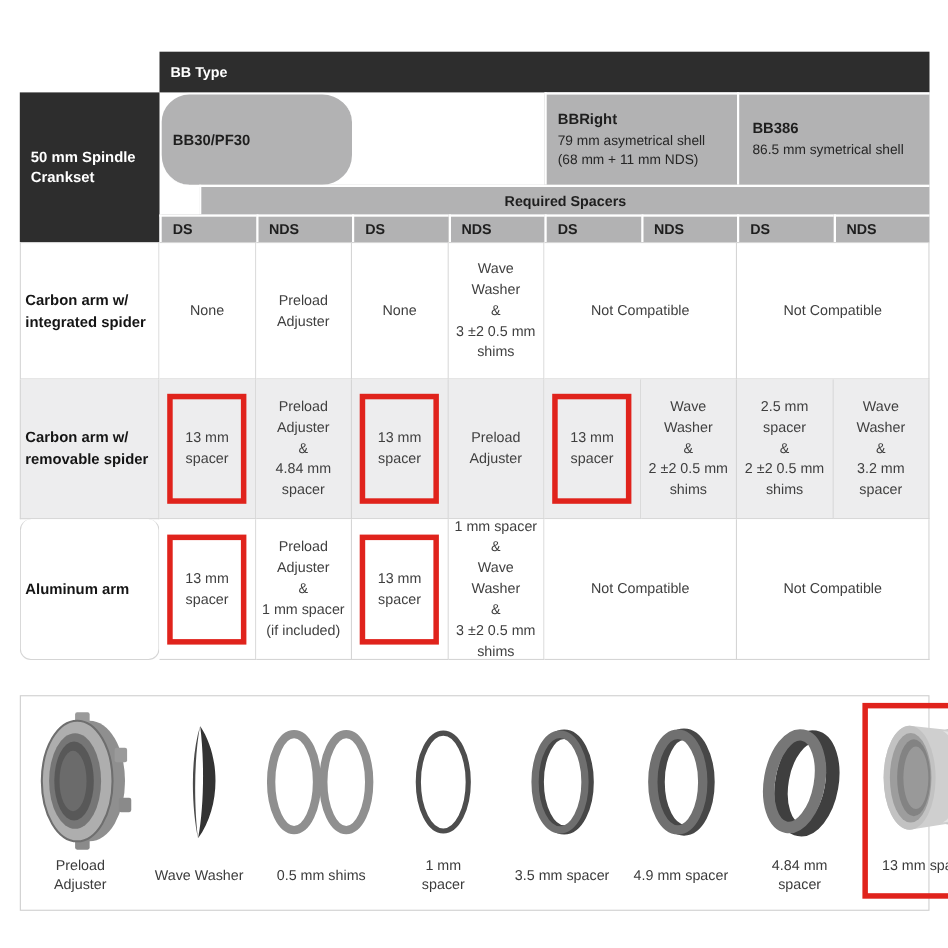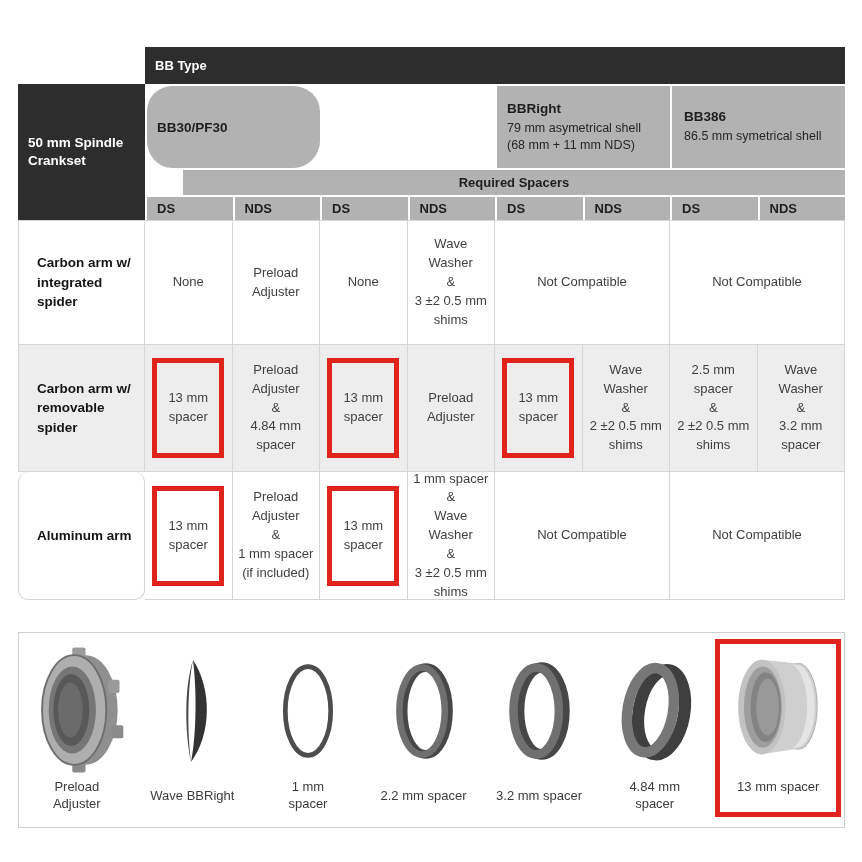--- a/index.html
+++ b/index.html
@@ -32,21 +32,21 @@
   .bbdesc{font-size:12.5px;margin-top:4px;line-height:1.35;white-space:pre-line;color:#262626;}
   .reqbar{display:flex;align-items:center;justify-content:center;font-weight:bold;margin-left:36px;}
   .dsnds{display:flex;align-items:center;font-weight:bold;padding-left:10px;}
   .bcell{background:#fff;border-right:1px solid var(--bline);border-bottom:1px solid var(--bline);
     display:flex;align-items:center;justify-content:center;text-align:center;
     font-size:13px;color:var(--body-text);line-height:1.45;white-space:pre-line;padding:4px 2px;}
   .bt{border-top:1px solid var(--bline);}
   .bl{border-left:1px solid var(--bline);}
   .alt{background:var(--alt);}
   .row-label{justify-content:flex-start;text-align:left;font-weight:bold;color:#151515;
-    font-size:13.5px;padding-left:18px;white-space:pre-line;}
+    font-size:13.5px;padding-left:4px;white-space:pre-line;}
   .redbox{border:5px solid var(--red);min-width:72px;min-height:100px;
     display:flex;align-items:center;justify-content:center;white-space:pre-line;text-align:center;}
 
   
   .gallery{
     position:absolute;left:18px;top:632px;width:827px;height:196px;
     border:1px solid #cfcfcf;background:#fff;
     display:flex;align-items:stretch;
   }
   .gallery-item{flex:1;display:flex;flex-direction:column;align-items:center;
@@ -190,52 +190,61 @@
 Adjuster</div>
     </div>
 
     <div class="gallery-item">
       <div class="part-img">
         <svg width="104" height="120" viewBox="0 0 110 120">
           <path d="M56 6 C 76 36 76 84 54 114 C 60 84 60 36 56 6 Z" fill="#333333"></path>
           <path d="M56 6 C 50 36 50 84 54 114 C 48 86 46 38 56 6 Z" fill="#4a4a4a"></path>
         </svg>
       </div>
-      <div class="part-label">Wave BBRight</div>
-    </div>
-
+      <div class="part-label">Wave Washer</div>
+    </div>
+
+    <div class="gallery-item">
+      <div class="part-img">
+        <svg width="110" height="120" viewBox="0 0 116 120">
+          <ellipse cx="32" cy="60" rx="22" ry="46" fill="none" stroke="#8f8f8f" stroke-width="8"></ellipse>
+          <ellipse cx="82" cy="60" rx="22" ry="46" fill="none" stroke="#8f8f8f" stroke-width="8"></ellipse>
+        </svg>
+      </div>
+      <div class="part-label">0.5 mm shims</div>
+    </div>
 
     <div class="gallery-item">
       <div class="part-img">
         <svg width="104" height="120" viewBox="0 0 110 120">
           <ellipse cx="55" cy="60" rx="24" ry="47" fill="none" stroke="#4d4d4d" stroke-width="5"></ellipse>
         </svg>
       </div>
       <div class="part-label">1 mm
 spacer</div>
     </div>
 
     <div class="gallery-item">
       <div class="part-img">
         <svg width="104" height="120" viewBox="0 0 110 120">
           <ellipse cx="57" cy="60" rx="24" ry="46" fill="none" stroke="#474747" stroke-width="9"></ellipse>
           <ellipse cx="53" cy="60" rx="24" ry="46" fill="none" stroke="#6f6f6f" stroke-width="7"></ellipse>
         </svg>
       </div>
-      <div class="part-label">2.2 mm spacer</div>
+      <div class="part-label">3.5 mm spacer</div>
     </div>
 
     <div class="gallery-item">
       <div class="part-img">
         <svg width="104" height="120" viewBox="0 0 110 120">
           <ellipse cx="58" cy="60" rx="24" ry="46" fill="none" stroke="#474747" stroke-width="11"></ellipse>
           <ellipse cx="52" cy="60" rx="24" ry="46" fill="none" stroke="#707070" stroke-width="9"></ellipse>
         </svg>
       </div>
-      <div class="part-label">3.2 mm spacer</div>
+      <div class="part-label">4.9 mm spacer</div>
     </div>
 
     <div class="gallery-item">
       <div class="part-img">
         <svg width="104" height="120" viewBox="0 0 110 120">
           <g transform="rotate(10 55 60)">
             <ellipse cx="62" cy="60" rx="24" ry="45" fill="none" stroke="#3f3f3f" stroke-width="13"></ellipse>
             <ellipse cx="50" cy="60" rx="24" ry="45" fill="none" stroke="#777777" stroke-width="11"></ellipse>
           </g>
         </svg>

